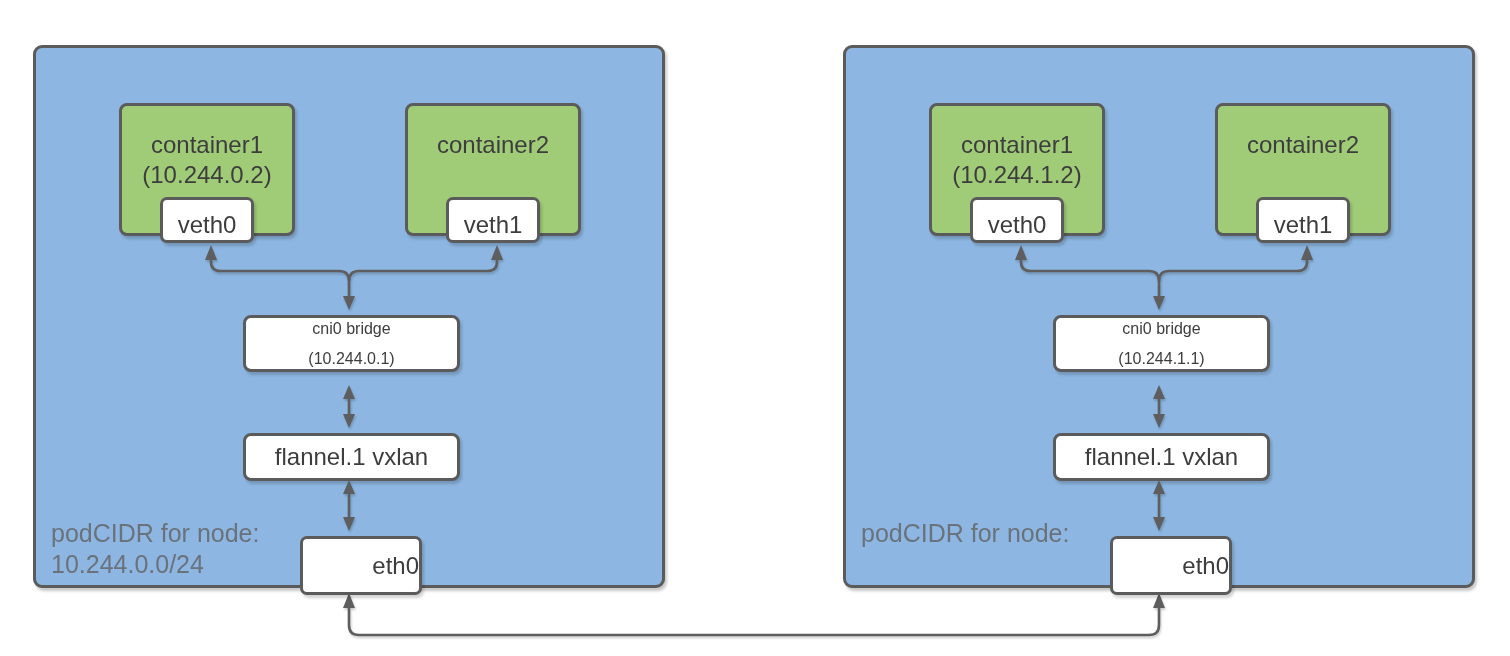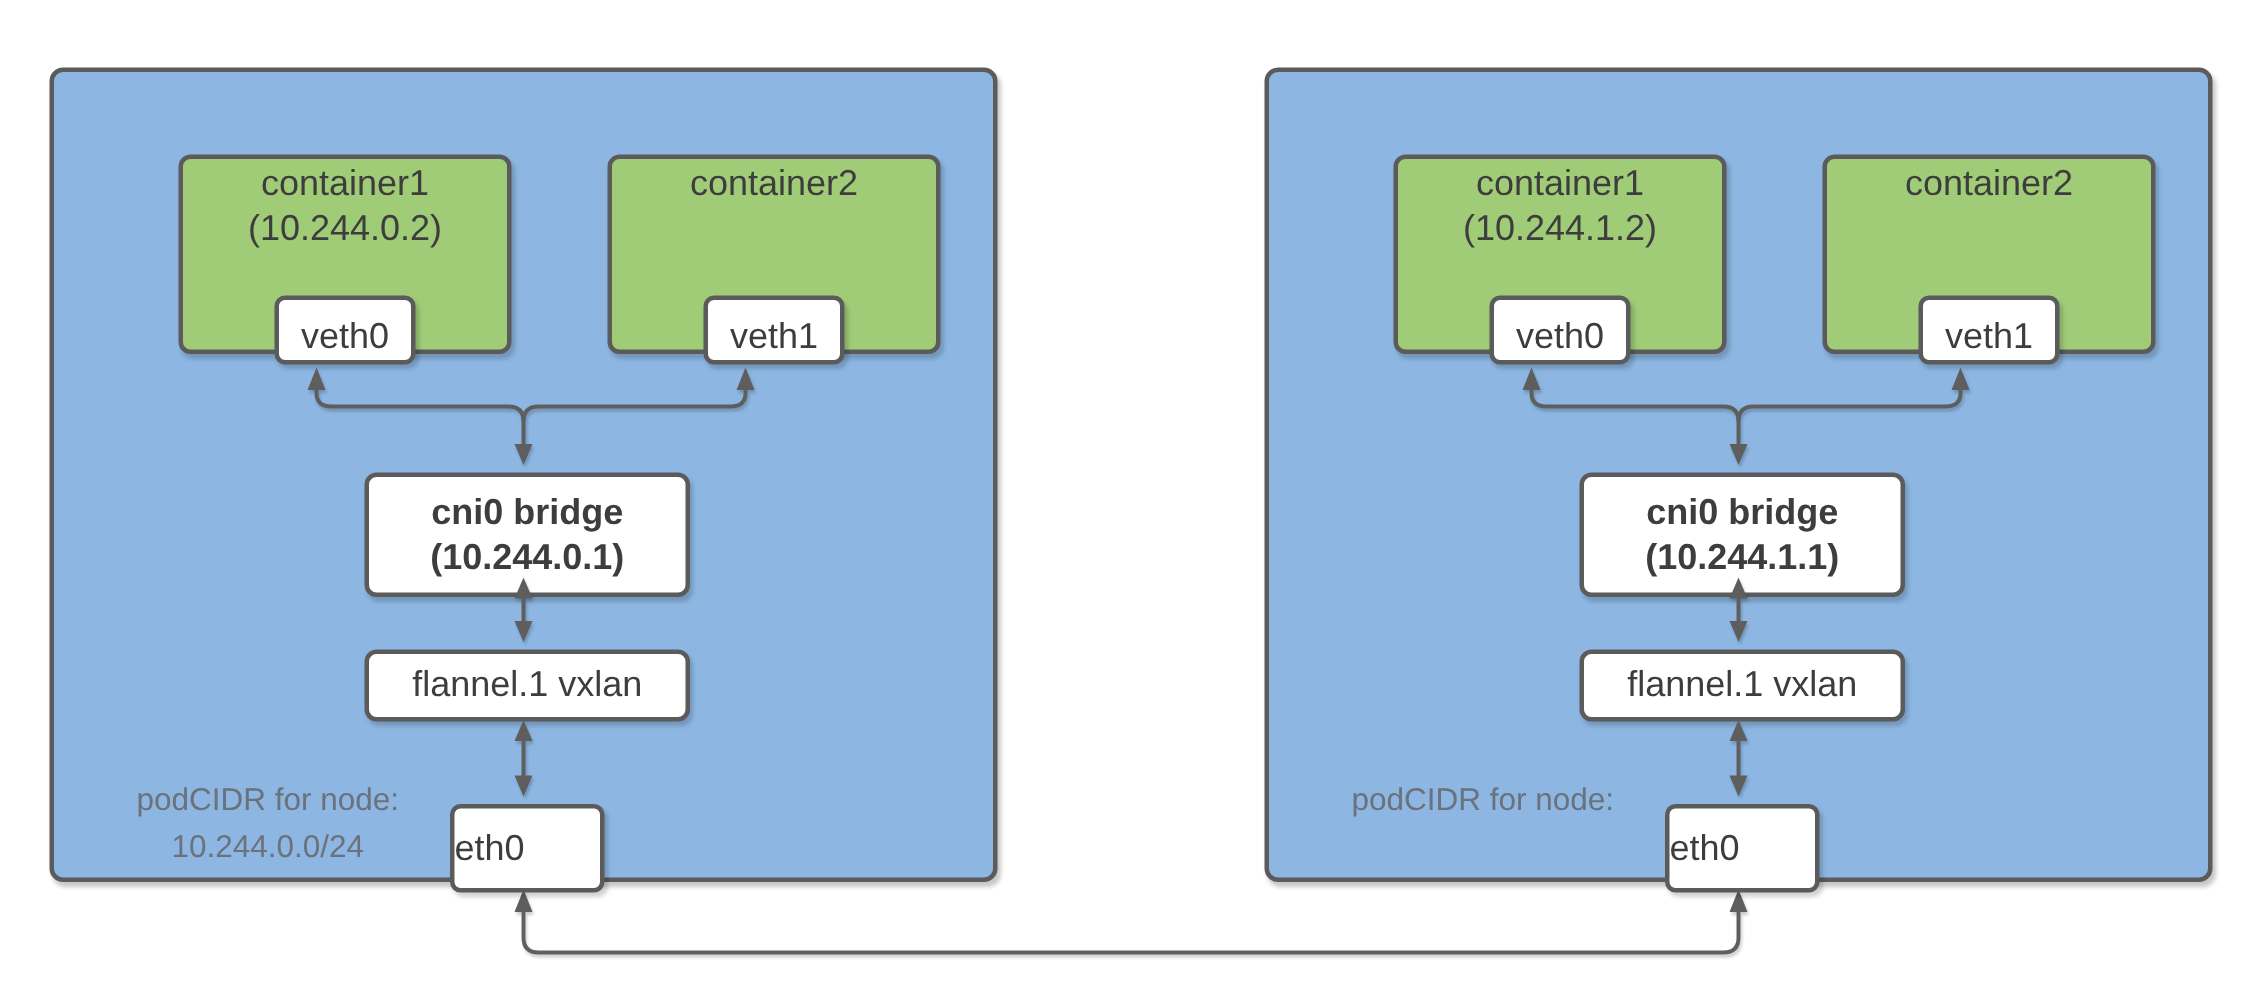--- a/index.html
+++ b/index.html
@@ -34,28 +34,28 @@
     border: 3px solid var(--border);
     border-radius: 9px;
     box-shadow: 2px 3px 3px rgba(0,0,0,0.22);
   }
   .node.n1 { left: 33px; }
   .node.n2 { left: 843px; }
 
   .container-box {
     position: absolute;
     top: 55px;
-    width: 222px;
+    width: 176px;
     height: 133px;
     background: var(--container-fill);
     border: 3px solid var(--border);
     border-radius: 8px;
     box-shadow: 2px 3px 3px rgba(0,0,0,0.18);
     text-align: center;
-    padding-top: 2px;
+    padding-top: 24px;
     font-size: 24px;
     line-height: 30px;
   }
   .container-box.c1 { left: 83px; }
   .container-box.c2 { left: 369px; }
 
   .veth-box {
     position: absolute;
     left: 50%;
     bottom: -10px;
@@ -70,72 +70,70 @@
     align-items: flex-end;
     justify-content: center;
     font-size: 24px;
   }
 
   .bridge-box {
     position: absolute;
     left: 207px;
     top: 267px;
     width: 217px;
-    height: 83px;
+    height: 57px;
     background: var(--box-fill);
     border: 3px solid var(--border);
     border-radius: 8px;
     box-shadow: 2px 3px 3px rgba(0,0,0,0.18);
     display: flex;
     flex-direction: column;
     align-items: center;
     justify-content: center;
-    font-size: 24px;
+    font-size: 16px;
     line-height: 30px;
-    font-weight: bold;
   }
   .vxlan-box {
     position: absolute;
     left: 207px;
     top: 385px;
     width: 217px;
     height: 48px;
     background: var(--box-fill);
     border: 3px solid var(--border);
     border-radius: 8px;
     box-shadow: 2px 3px 3px rgba(0,0,0,0.18);
     display: flex;
     align-items: center;
     justify-content: center;
     font-size: 24px;
   }
   .eth-box {
     position: absolute;
     left: 264px;
     top: 488px;
-    width: 103px;
+    width: 122px;
     height: 59px;
     background: var(--box-fill);
     border: 3px solid var(--border);
     border-radius: 7px;
     box-shadow: 2px 3px 3px rgba(0,0,0,0.18);
     display: flex;
     align-items: center;
-    justify-content: flex-start;
+    justify-content: flex-end;
     font-size: 24px;
     z-index: 6;
   }
   .podcidr {
     position: absolute;
     left: 15px;
     top: 470px;
     width: 255px;
-    text-align: center;
     color: var(--muted);
-    font-size: 21px;
+    font-size: 25px;
     line-height: 31px;
   }
   .arrow-layer {
     position: absolute;
     left: 0;
     top: 0;
     width: 1510px;
     height: 656px;
     pointer-events: none;
     z-index: 5;

